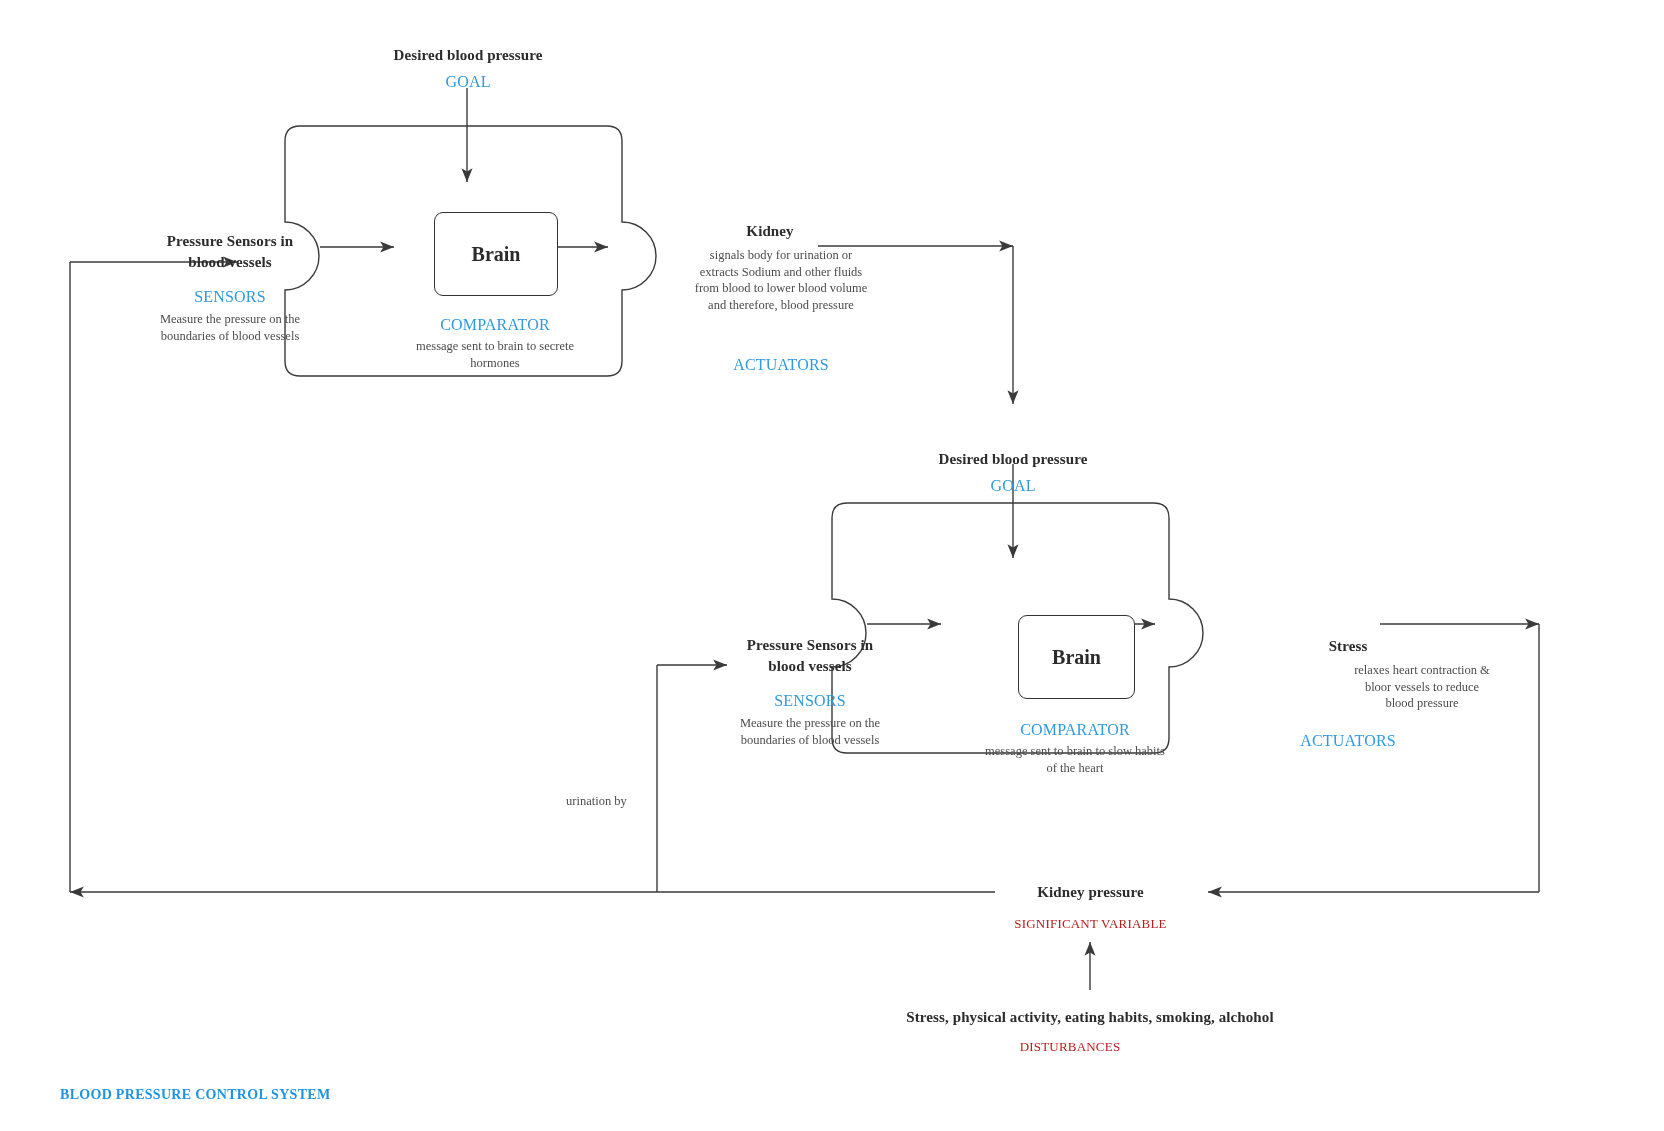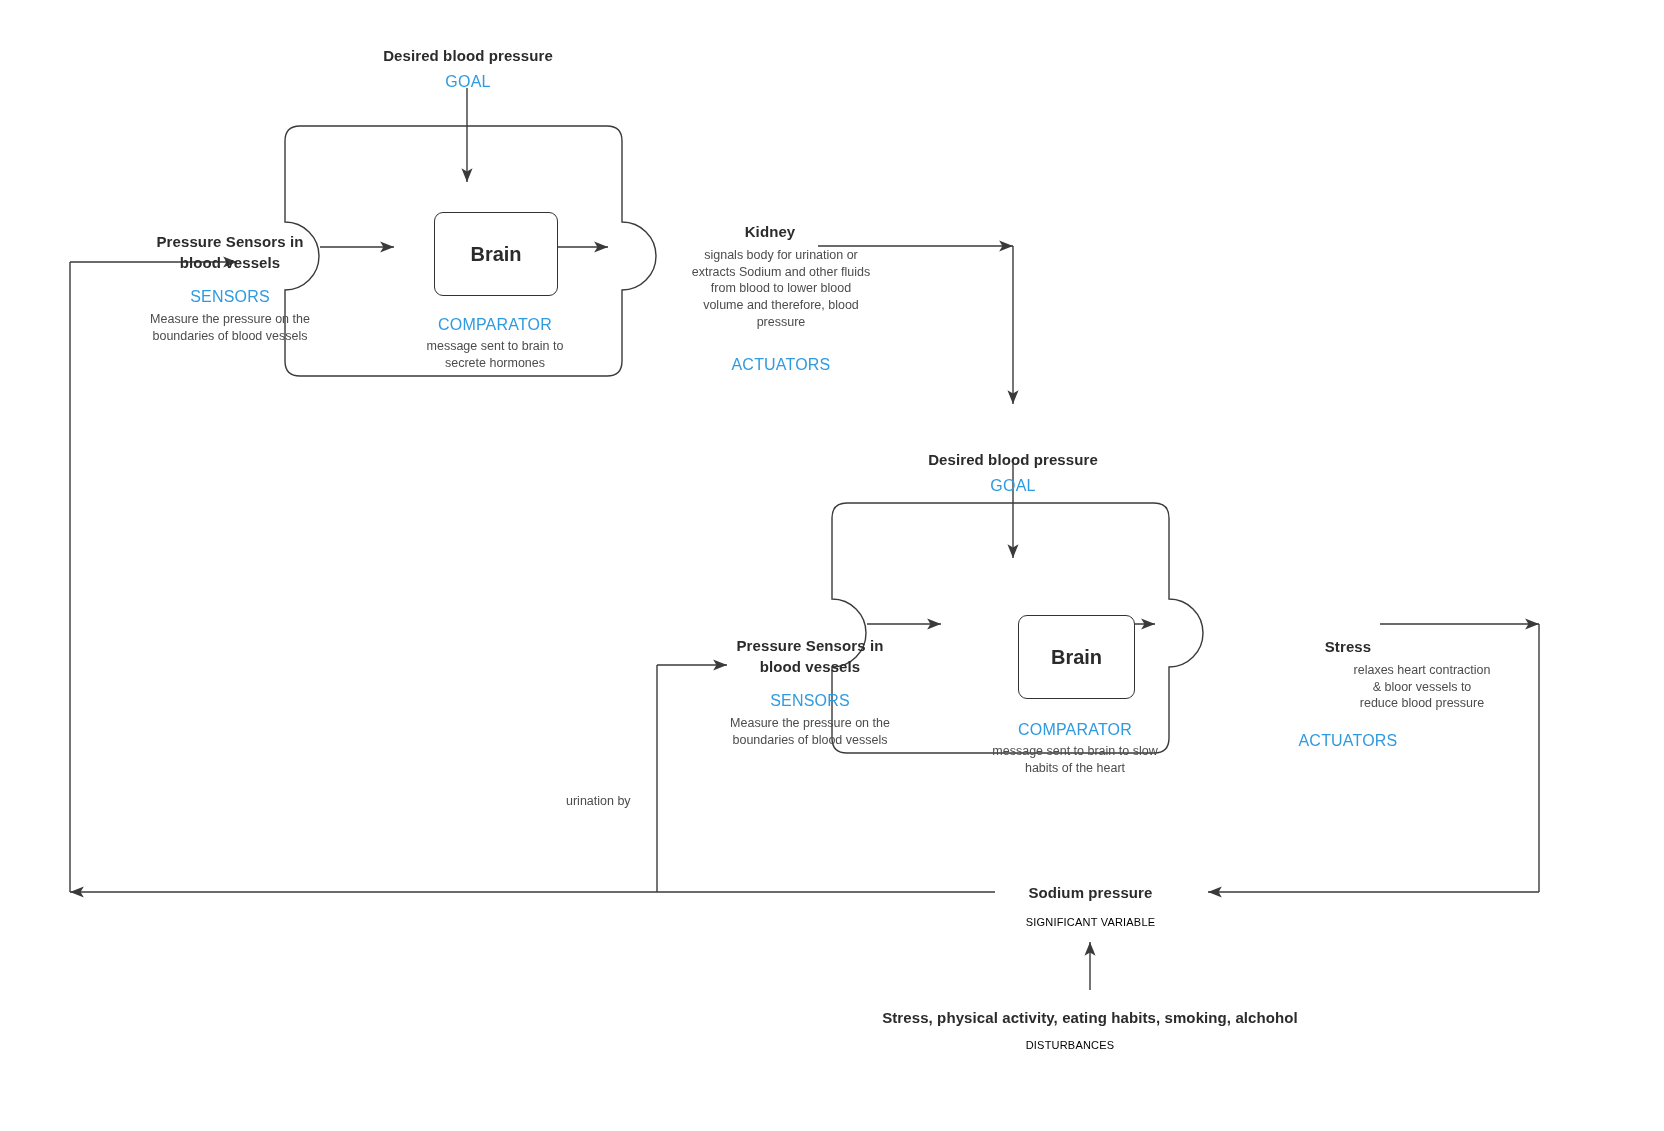--- a/index.html
+++ b/index.html
@@ -10,20 +10,21 @@
   body {
     font-family: "Liberation Sans", sans-serif;
     color: #333333;
   }
   #canvas {
     position: relative;
     width: 1664px;
     height: 1131px;
     overflow: hidden;
     background: #ffffff;
+    font-family: Liberation Serif, serif;
   }
   svg.layer {
     position: absolute;
     left: 0;
     top: 0;
     width: 1664px;
     height: 1131px;
     pointer-events: none;
   }
   .lbl {
@@ -36,22 +37,22 @@
     font-size: 15px;
     color: #2b2b2b;
     letter-spacing: 0.1px;
   }
   .t-blue {
     font-size: 16px;
     color: #2e9ae0;
     letter-spacing: 0.2px;
   }
   .t-blue-sm {
-    font-size: 11px;
-    color: #000000;
+    font-size: 13px;
+    color: #b91c1c;
     letter-spacing: 0.2px;
   }
   .t-desc {
     font-size: 12.5px;
     color: #4c4c4c;
     line-height: 1.33;
   }
   .t-small {
     font-size: 12.5px;
     color: #4c4c4c;
@@ -179,20 +180,21 @@
   </div>
   <div class="lbl t-blue" style="left:975px; top:719px; width:200px;">COMPARATOR</div>
   <div class="lbl t-desc" style="left:985px; top:743px; width:180px;">message sent to brain to slow habits of the heart</div>
 
   <div class="lbl t-bold" style="left:1268px; top:637px; width:160px;">Stress</div>
   <div class="lbl t-desc" style="left:1352px; top:662px; width:140px;">relaxes heart contraction &amp; bloor vessels to reduce blood pressure</div>
   <div class="lbl t-blue" style="left:1268px; top:730px; width:160px;">ACTUATORS</div>
 
   <div class="lbl t-small" style="left:566px; top:793px; width:120px; text-align:left;">urination by</div>
 
-  <div class="lbl t-bold" style="left:988px; top:883px; width:205px;">Sodium pressure</div>
+  <div class="lbl t-bold" style="left:988px; top:883px; width:205px;">Kidney pressure</div>
   <div class="lbl t-blue-sm" style="left:988px; top:915px; width:205px;">SIGNIFICANT VARIABLE</div>
 
   <div class="lbl t-bold" style="left:840px; top:1008px; width:500px;">Stress, physical activity, eating habits, smoking, alchohol</div>
   <div class="lbl t-blue-sm" style="left:820px; top:1038px; width:500px;">DISTURBANCES</div>
 
+  <div class="lbl t-title" style="left:60px; top:1086px; width:500px;">BLOOD PRESSURE CONTROL SYSTEM</div>
 
 </div>
 
 </body></html>

